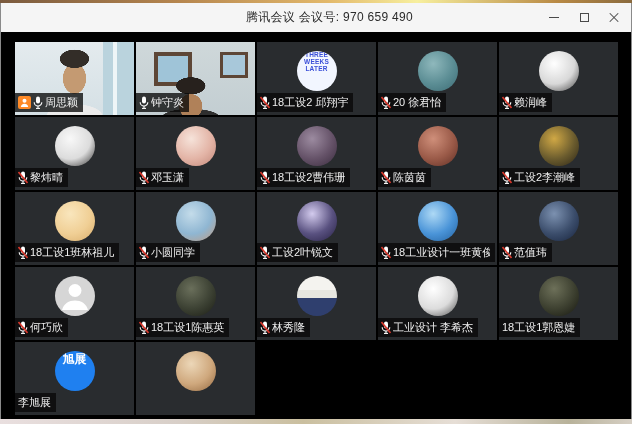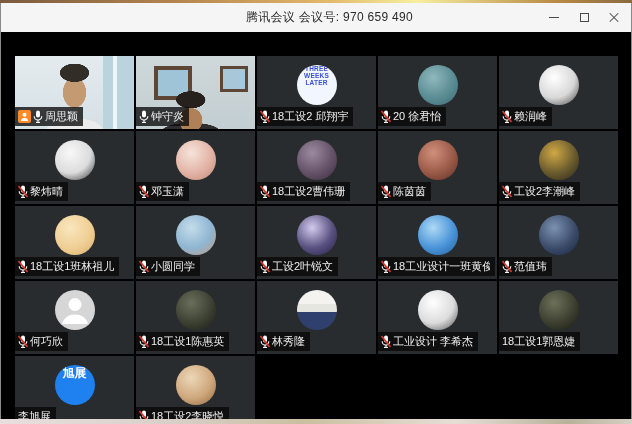--- a/index.html
+++ b/index.html
@@ -22,21 +22,21 @@
   .controls { position:absolute; right:2px; top:0; height:100%; display:flex; }
   .ctl { width:30px; height:100%; display:flex; align-items:center; justify-content:center; cursor:default; }
   .ctl-min-glyph { width:10px; height:1px; background:#4a4a4a; }
   .ctl-max-glyph { width:9px; height:9px; border:1px solid #4a4a4a; }
   .ctl-close-glyph { position:relative; width:10px; height:10px; }
   .ctl-close-glyph::before,.ctl-close-glyph::after { content:""; position:absolute; left:-1px; top:4.5px;
     width:12px; height:1px; background:#4a4a4a; }
   .ctl-close-glyph::before { transform:rotate(45deg); }
   .ctl-close-glyph::after { transform:rotate(-45deg); }
 
-  .content { flex:1 1 auto; position:relative; background:#000;margin-top:14px; }
+  .content { flex:1 1 auto; position:relative; background:#000; }
   .grid { position:absolute; left:14px; top:10px;
     display:grid; grid-template-columns:repeat(5,119px); grid-auto-rows:73px; gap:2px; }
 
   .tile { position:relative; background:#292c2f; overflow:hidden; }
   .video-feed { position:absolute; inset:0; }
   .avatar { width:40px; height:40px; border-radius:50%; margin:9px auto 0;
     display:flex; align-items:flex-start; justify-content:center; overflow:hidden; }
   .av-text-small { font-size:6.5px; font-weight:bold; line-height:7px; text-align:center;
     white-space:pre-line; letter-spacing:.2px; }
   .av-text-big { font-size:12px; font-weight:bold; }
@@ -378,31 +378,19 @@
           <div class="tile">
             <div class="avatar" style="background: rgb(31, 128, 240);">
               <span class="av-text-big" style="color: rgb(255, 255, 255);">旭展</span>
             </div>
             <div class="namebar">
               <span class="pname">李旭展</span>
             </div>
           </div>
           <div class="tile">
             <div class="avatar" style="background: radial-gradient(circle at 38% 32%, rgb(236, 215, 184), rgb(207, 168, 125) 55%, rgb(147, 104, 63));"></div>
-            <div class="namebar">
-              <span class="icon-wrap">
-                <svg width="10" height="13" viewBox="0 0 10 13">
-                  <rect x="3" y="0.5" width="4" height="7" rx="2" fill="#ffffff"></rect>
-                  <path d="M1.2 6.2a3.8 3.8 0 0 0 7.6 0" fill="none" stroke="#ffffff" stroke-width="1.1"></path>
-                  <line x1="5" y1="10" x2="5" y2="12" stroke="#ffffff" stroke-width="1.1"></line>
-                  <line x1="3" y1="12.4" x2="7" y2="12.4" stroke="#ffffff" stroke-width="1.1"></line>
-                  <line x1="0.5" y1="1" x2="9.5" y2="12" stroke="#d8382c" stroke-width="1.6"></line>
-                </svg>
-              </span>
-              <span class="pname">18工设2李晓悦</span>
-            </div>
           </div>
         </div>
     </div>
   </div>
 
   <div class="desktop-bottom"></div>
 </div>
 
 </body></html>

